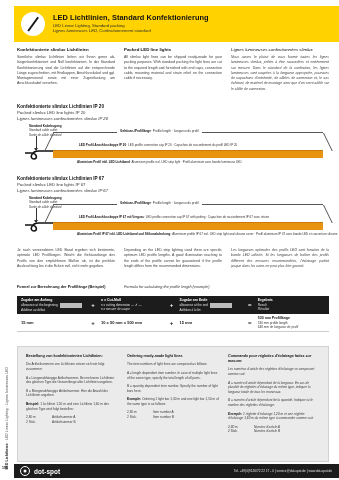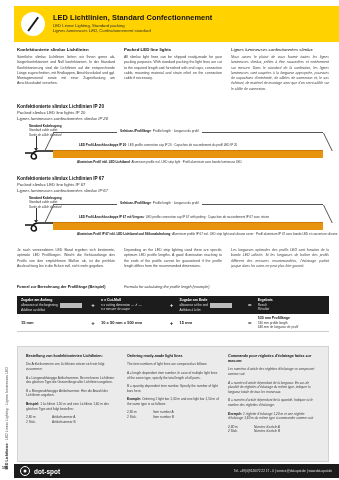--- a/index.html
+++ b/index.html
@@ -161,21 +161,21 @@
   }
 </style>
 </head>
 <body>
 
 <div class="page">
 
   <div class="header">
     <div class="hdr-logo"></div>
     <div class="hdr-txt">
-      <div class="hdr-t1">LED Lichtlinien, Standard Confectionnement</div>
+      <div class="hdr-t1">LED Lichtlinien, Standard Konfektionierung</div>
       <div class="hdr-t2">LED Linear Lighting, Standard packing</div>
       <div class="hdr-t3">Lignes lumineuses LED, Confectionnement standard</div>
     </div>
   </div>
 
   <div class="cols">
     <div class="col">
       <h4>Konfektionierte slimlux Lichtlinien</h4>
       <div class="body-t">Sämtliche slimlux Lichtlinien liefern wir Ihnen gerne ab­ längenkonfektioniert und Null konfektioniert. In der Standard Kon­fektionierung sind die Lichtlinien auf die entsprechende Länge zugeschnitten, mit Endkappen, Anschlusskabel und ggf. Montagematerial sowie mit einer Zugentlastung am Anschlusskabel versehen.</div>
     </div>

